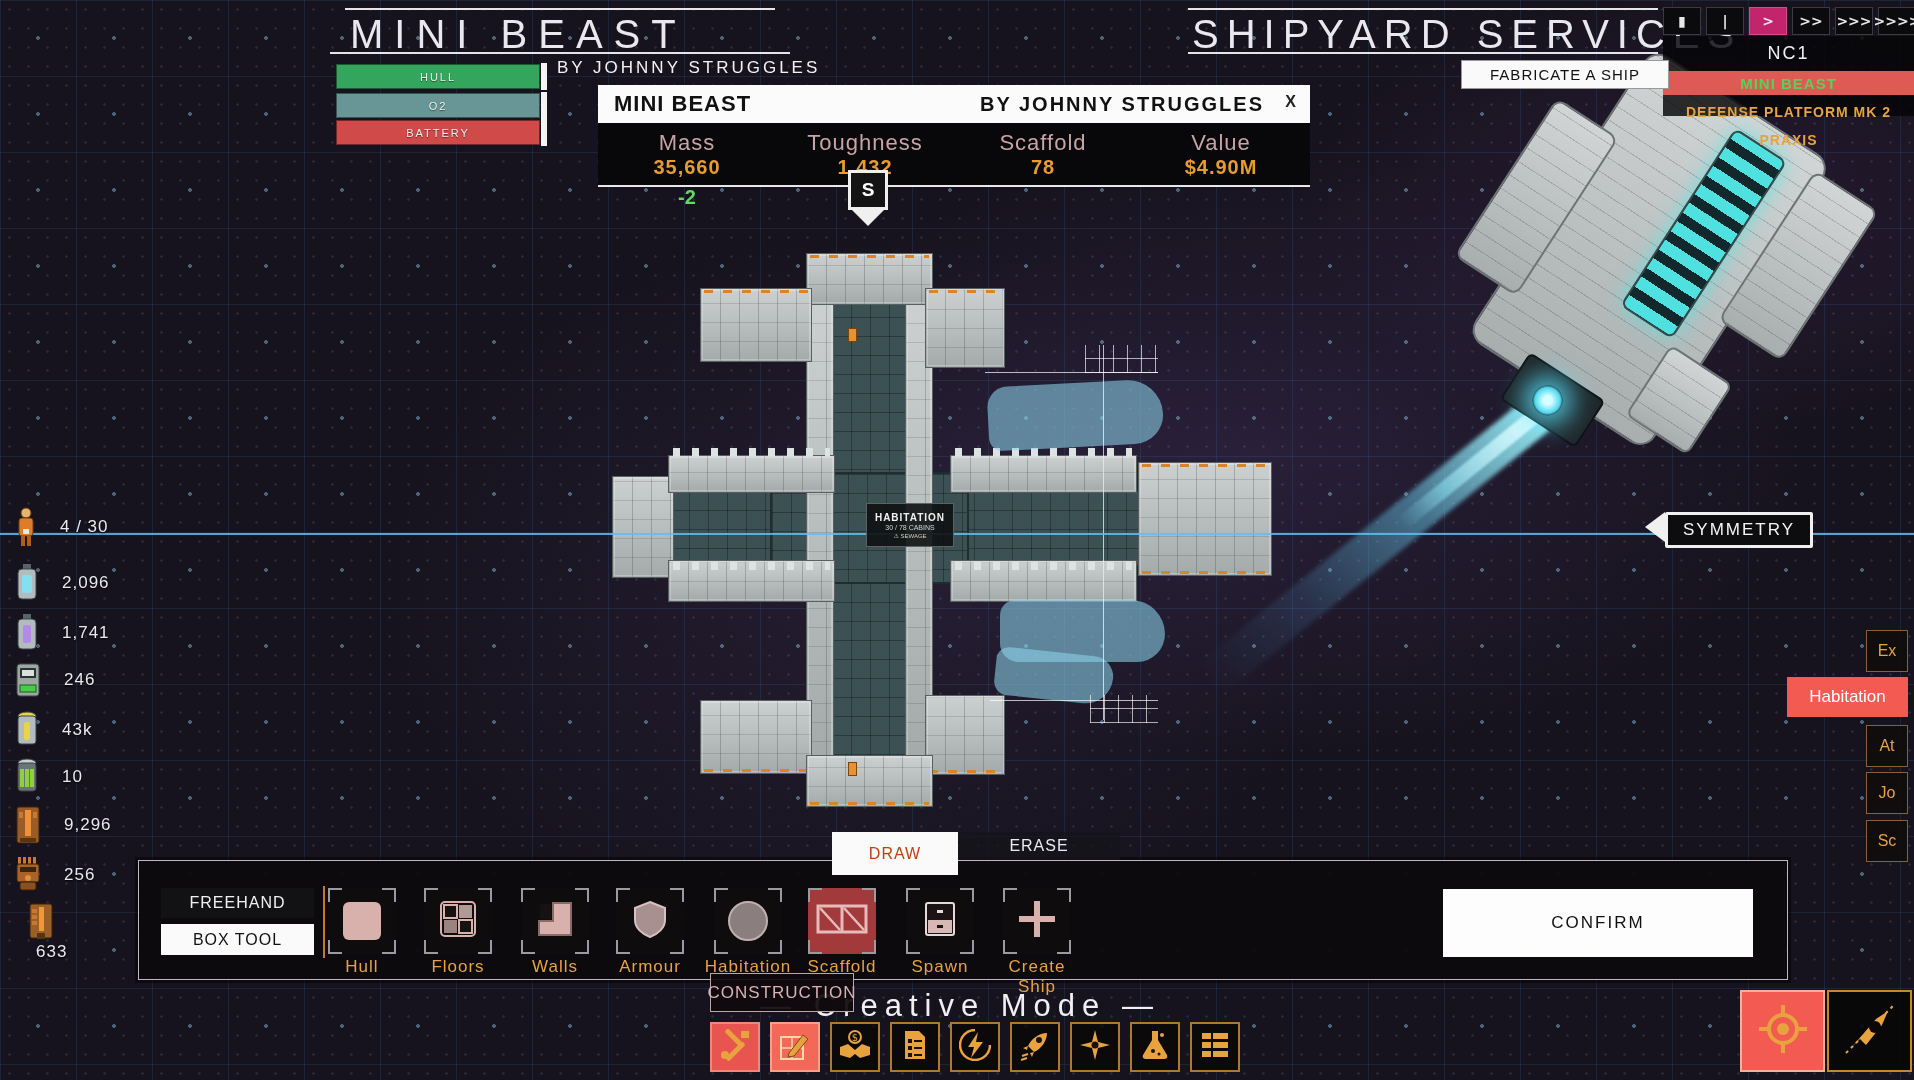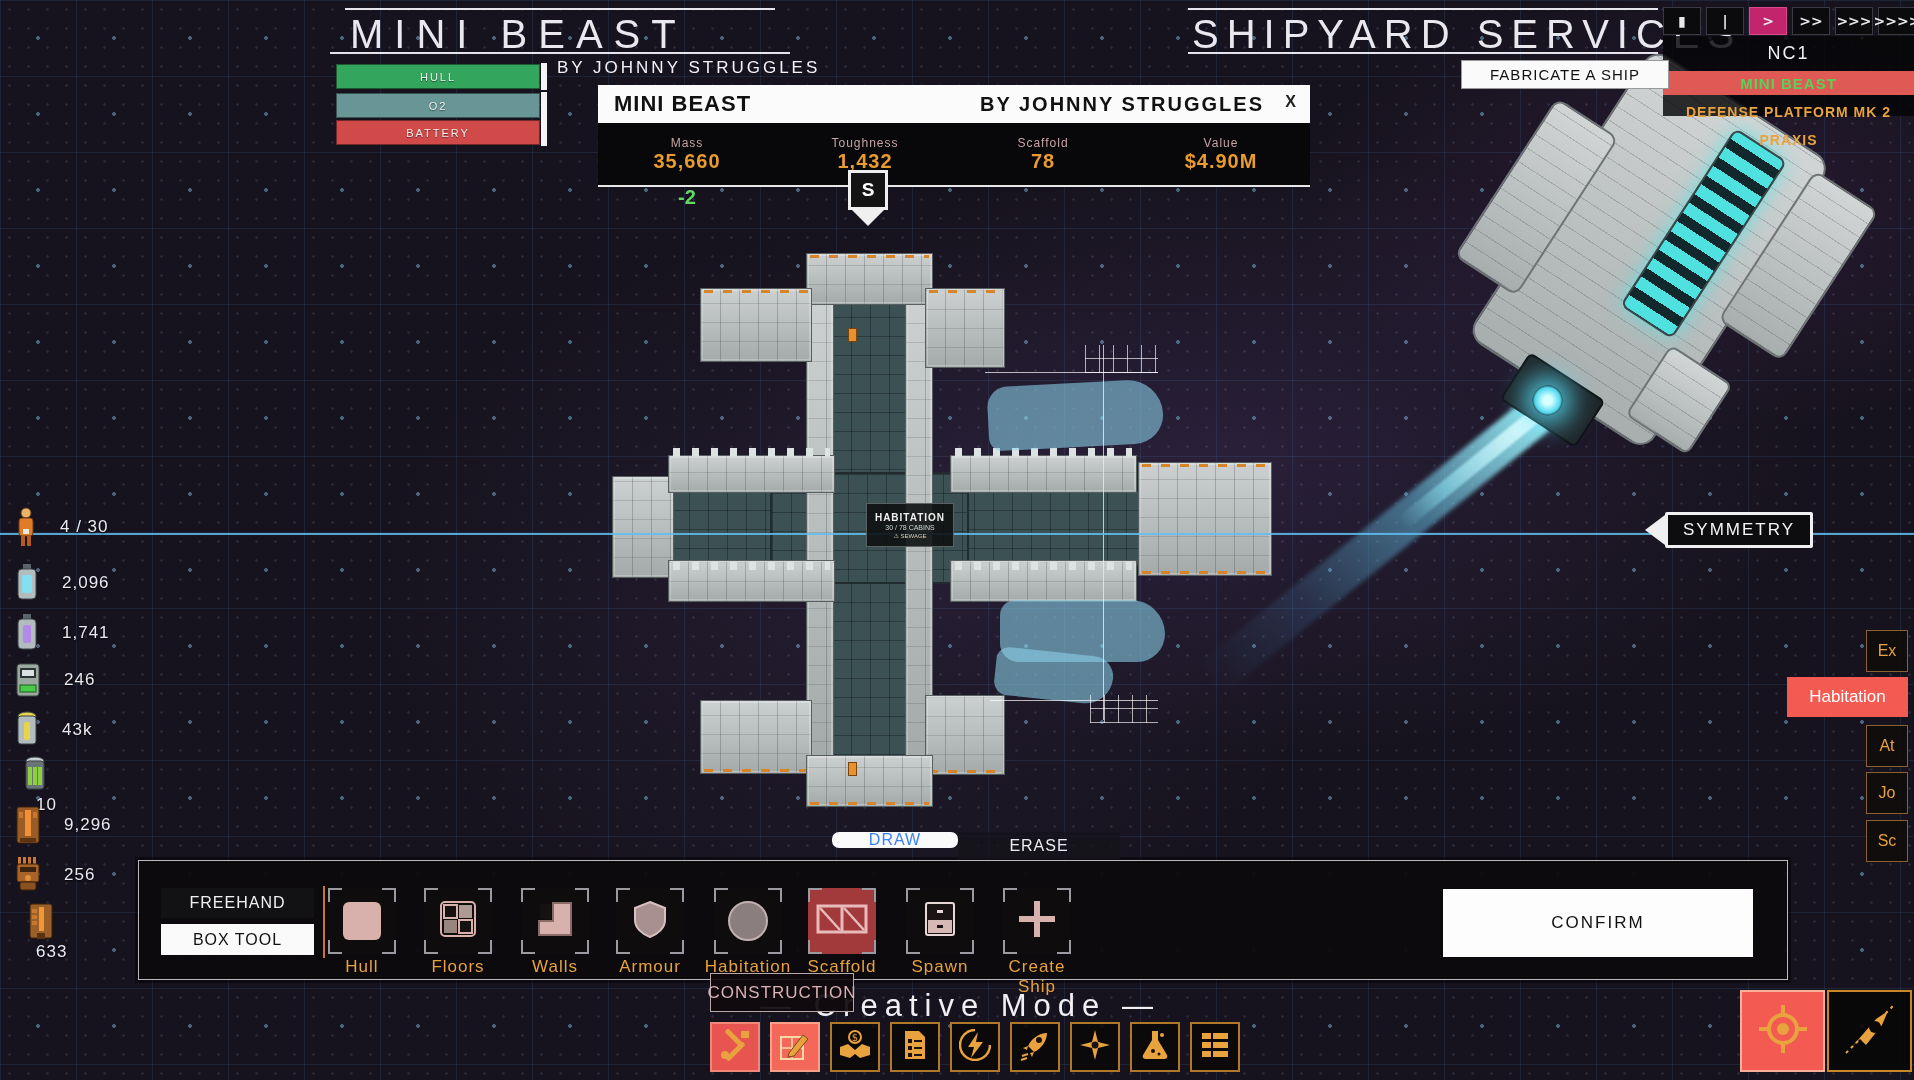--- a/index.html
+++ b/index.html
@@ -30,21 +30,21 @@
 
   
   .stats-head{position:absolute;left:598px;top:85px;width:712px;height:38px;background:#fbfbfb;z-index:20;
     display:flex;align-items:center;color:#111;}
   .stats-head .t{font-size:22px;font-weight:bold;letter-spacing:1px;margin-left:16px;}
   .stats-head .b{font-size:20px;font-weight:bold;letter-spacing:2px;margin-left:auto;margin-right:46px;}
   .stats-head .x{position:absolute;right:14px;top:8px;font-size:16px;font-weight:bold;color:#222;cursor:pointer;}
   .stats-body{position:absolute;left:598px;top:123px;width:712px;height:62px;background:rgba(8,6,9,0.93);
     border-bottom:2px solid #e8e8e8;z-index:20;display:flex;}
   .stat-col{flex:1;display:flex;flex-direction:column;align-items:center;justify-content:center;}
-  .stat-col .lab{color:#c9a4a6;font-size:12px;letter-spacing:1px;}
+  .stat-col .lab{color:#c9a4a6;font-size:22px;letter-spacing:1px;}
   .stat-col .val{color:#e89b2e;font-size:20px;font-weight:bold;letter-spacing:1px;}
   .s-marker{position:absolute;left:848px;top:170px;width:34px;height:34px;background:#141414;border:3px solid #f0f0f0;
     z-index:21;display:flex;align-items:center;justify-content:center;color:#fff;font-size:19px;font-weight:bold;}
   .s-tip{position:absolute;left:852px;top:210px;width:0;height:0;z-index:21;
     border-left:16px solid transparent;border-right:16px solid transparent;border-top:16px solid #f0f0f0;}
   .delta{position:absolute;left:678px;top:186px;color:#62d862;font-size:20px;font-weight:bold;z-index:21;}
 
   
   .speed-row{position:absolute;left:1663px;top:7px;z-index:30;display:flex;gap:5px;}
   .spd{width:36px;height:26px;background:#0b0b0d;border:1px solid #3a3a42;color:#e8e8ec;
@@ -58,21 +58,21 @@
     color:#e8a23e;font-size:14px;font-weight:bold;letter-spacing:1px;cursor:pointer;}
   .fab-btn{position:absolute;left:1461px;top:60px;width:206px;height:27px;background:#fafafa;border:1px solid #999;
     z-index:25;display:flex;align-items:center;justify-content:center;color:#111;font-size:15px;letter-spacing:1px;cursor:pointer;}
 
   
   .res-row{position:absolute;left:14px;height:44px;display:flex;align-items:center;z-index:12;}
   .res-row .v{margin-left:22px;color:#e9e9f0;font-size:17px;letter-spacing:1px;text-shadow:0 1px 2px #000;}
   .res-row svg{display:block;}
 
   
-  .sym-tag{position:absolute;left:1645px;top:512px;z-index:30;display:flex;align-items:center;cursor:pointer;}
+  .sym-tag{position:absolute;left:1645px;top:512px;z-index:30;display:flex;cursor:pointer;}
   .sym-arrow{width:0;height:0;border-top:15px solid transparent;border-bottom:15px solid transparent;border-right:20px solid #f0f0f0;}
   .sym-box{background:#0d0d0f;border:3px solid #f0f0f0;border-radius:2px;padding:5px 15px;color:#f4f4f6;font-size:17px;letter-spacing:2px;}
   .side-tab{position:absolute;left:1866px;width:40px;height:40px;background:rgba(18,13,12,0.92);border:1px solid #8a6230;
     z-index:30;display:flex;align-items:center;justify-content:center;color:#e8a23e;font-size:16px;cursor:pointer;}
   .side-tab.wide{left:1787px;width:121px;background:#f25a52;border:none;color:#fff;font-size:17px;}
 
   
   .corr{position:absolute;background:#3c5154;border:2px solid #222c2e;z-index:3;
     background-image:linear-gradient(rgba(0,0,0,0.30) 1px, transparent 1px),linear-gradient(90deg, rgba(0,0,0,0.30) 1px, transparent 1px);
     background-size:19px 19px;}
@@ -111,22 +111,22 @@
   .engine{position:absolute;left:158px;top:378px;width:86px;height:52px;background:#20262a;border:2px solid #0e1214;border-radius:6px;}
   .engine::after{content:"";position:absolute;left:24px;top:14px;width:30px;height:30px;border-radius:50%;
     background:radial-gradient(circle,#d6ffff 20%,#4fd8f0 60%,transparent 75%);box-shadow:0 0 26px 10px rgba(90,230,255,0.8);}
   .trail{position:absolute;left:1549px;top:385px;width:440px;height:40px;transform-origin:0 50%;transform:rotate(141deg);
     border-radius:20px;z-index:2;filter:blur(2px);
     background:linear-gradient(90deg, rgba(160,248,255,0.95), rgba(110,215,250,0.45) 38%, rgba(90,180,240,0.14) 72%, transparent);}
   .trail-core{position:absolute;left:1549px;top:397px;width:190px;height:15px;transform-origin:0 50%;transform:rotate(141deg);
     border-radius:8px;z-index:2;background:linear-gradient(90deg,#eaffff, rgba(150,240,255,0.5) 70%, transparent);filter:blur(1px);}
 
   
-  .tab-draw{position:absolute;left:832px;top:832px;width:126px;height:16px;background:#fafafa;color:#3b82f6;z-index:40;
-    display:flex;align-items:center;justify-content:center;font-size:16px;letter-spacing:1px;cursor:pointer;border-radius:7px;}
+  .tab-draw{position:absolute;left:832px;top:832px;width:126px;height:43px;background:#fafafa;color:#c2410c;z-index:40;
+    display:flex;align-items:center;justify-content:center;font-size:16px;letter-spacing:1px;cursor:pointer;}
   .tab-erase{position:absolute;left:958px;top:832px;width:162px;height:28px;background:rgba(22,20,26,0.75);color:#eceaf0;z-index:40;
     display:flex;align-items:center;justify-content:center;font-size:16px;letter-spacing:1px;cursor:pointer;}
   .toolbar{position:absolute;left:138px;top:860px;width:1648px;height:118px;background:rgba(12,10,13,0.95);
     border:1px solid #b9b9bf;box-shadow:0 0 0 3px rgba(0,0,0,0.45);z-index:39;}
   .fh-btn{position:absolute;left:22px;top:27px;width:153px;height:30px;background:#121214;color:#f0f0f2;
     display:flex;align-items:center;justify-content:center;font-size:16px;letter-spacing:1px;cursor:pointer;}
   .bt-btn{position:absolute;left:22px;top:63px;width:153px;height:31px;background:#fafafa;color:#111;
     display:flex;align-items:center;justify-content:center;font-size:16px;letter-spacing:1px;cursor:pointer;}
   .tdiv{position:absolute;left:184px;top:25px;width:2px;height:72px;background:#c87828;}
   .tool-btn{position:absolute;top:27px;width:68px;height:66px;background:#0f0c0d;cursor:pointer;
@@ -320,21 +320,21 @@
   <div class="res-row" style="top:708px;">
     <span>
         <svg width="26" height="40" viewBox="0 0 26 40">
       <ellipse cx="13" cy="6" rx="9" ry="4" fill="#e8d44a" stroke="#3a4244"></ellipse>
       <rect x="4" y="6" width="18" height="28" rx="3" fill="#b2bcbe" stroke="#3a4244"></rect>
       <rect x="10" y="12" width="6" height="18" rx="2" fill="#e8d44a"></rect>
         </svg>
       </span>
     <span class="v">43k</span>
   </div>
-  <div class="res-row" style="top:755px;flex-direction:column;">
+  <div class="res-row" style="top:755px;">
     <span>
         <svg width="26" height="40" viewBox="0 0 26 40">
       <ellipse cx="13" cy="6" rx="9" ry="4" fill="#c8d0d2" stroke="#3a4244"></ellipse>
       <rect x="4" y="6" width="18" height="28" rx="3" fill="#6a7476" stroke="#3a4244"></rect>
       <rect x="6" y="12" width="4" height="18" fill="#8ed040"></rect>
           <rect x="11" y="12" width="4" height="18" fill="#8ed040"></rect>
           <rect x="16" y="12" width="4" height="18" fill="#8ed040"></rect>
         </svg>
       </span>
     <span class="v">10</span>

